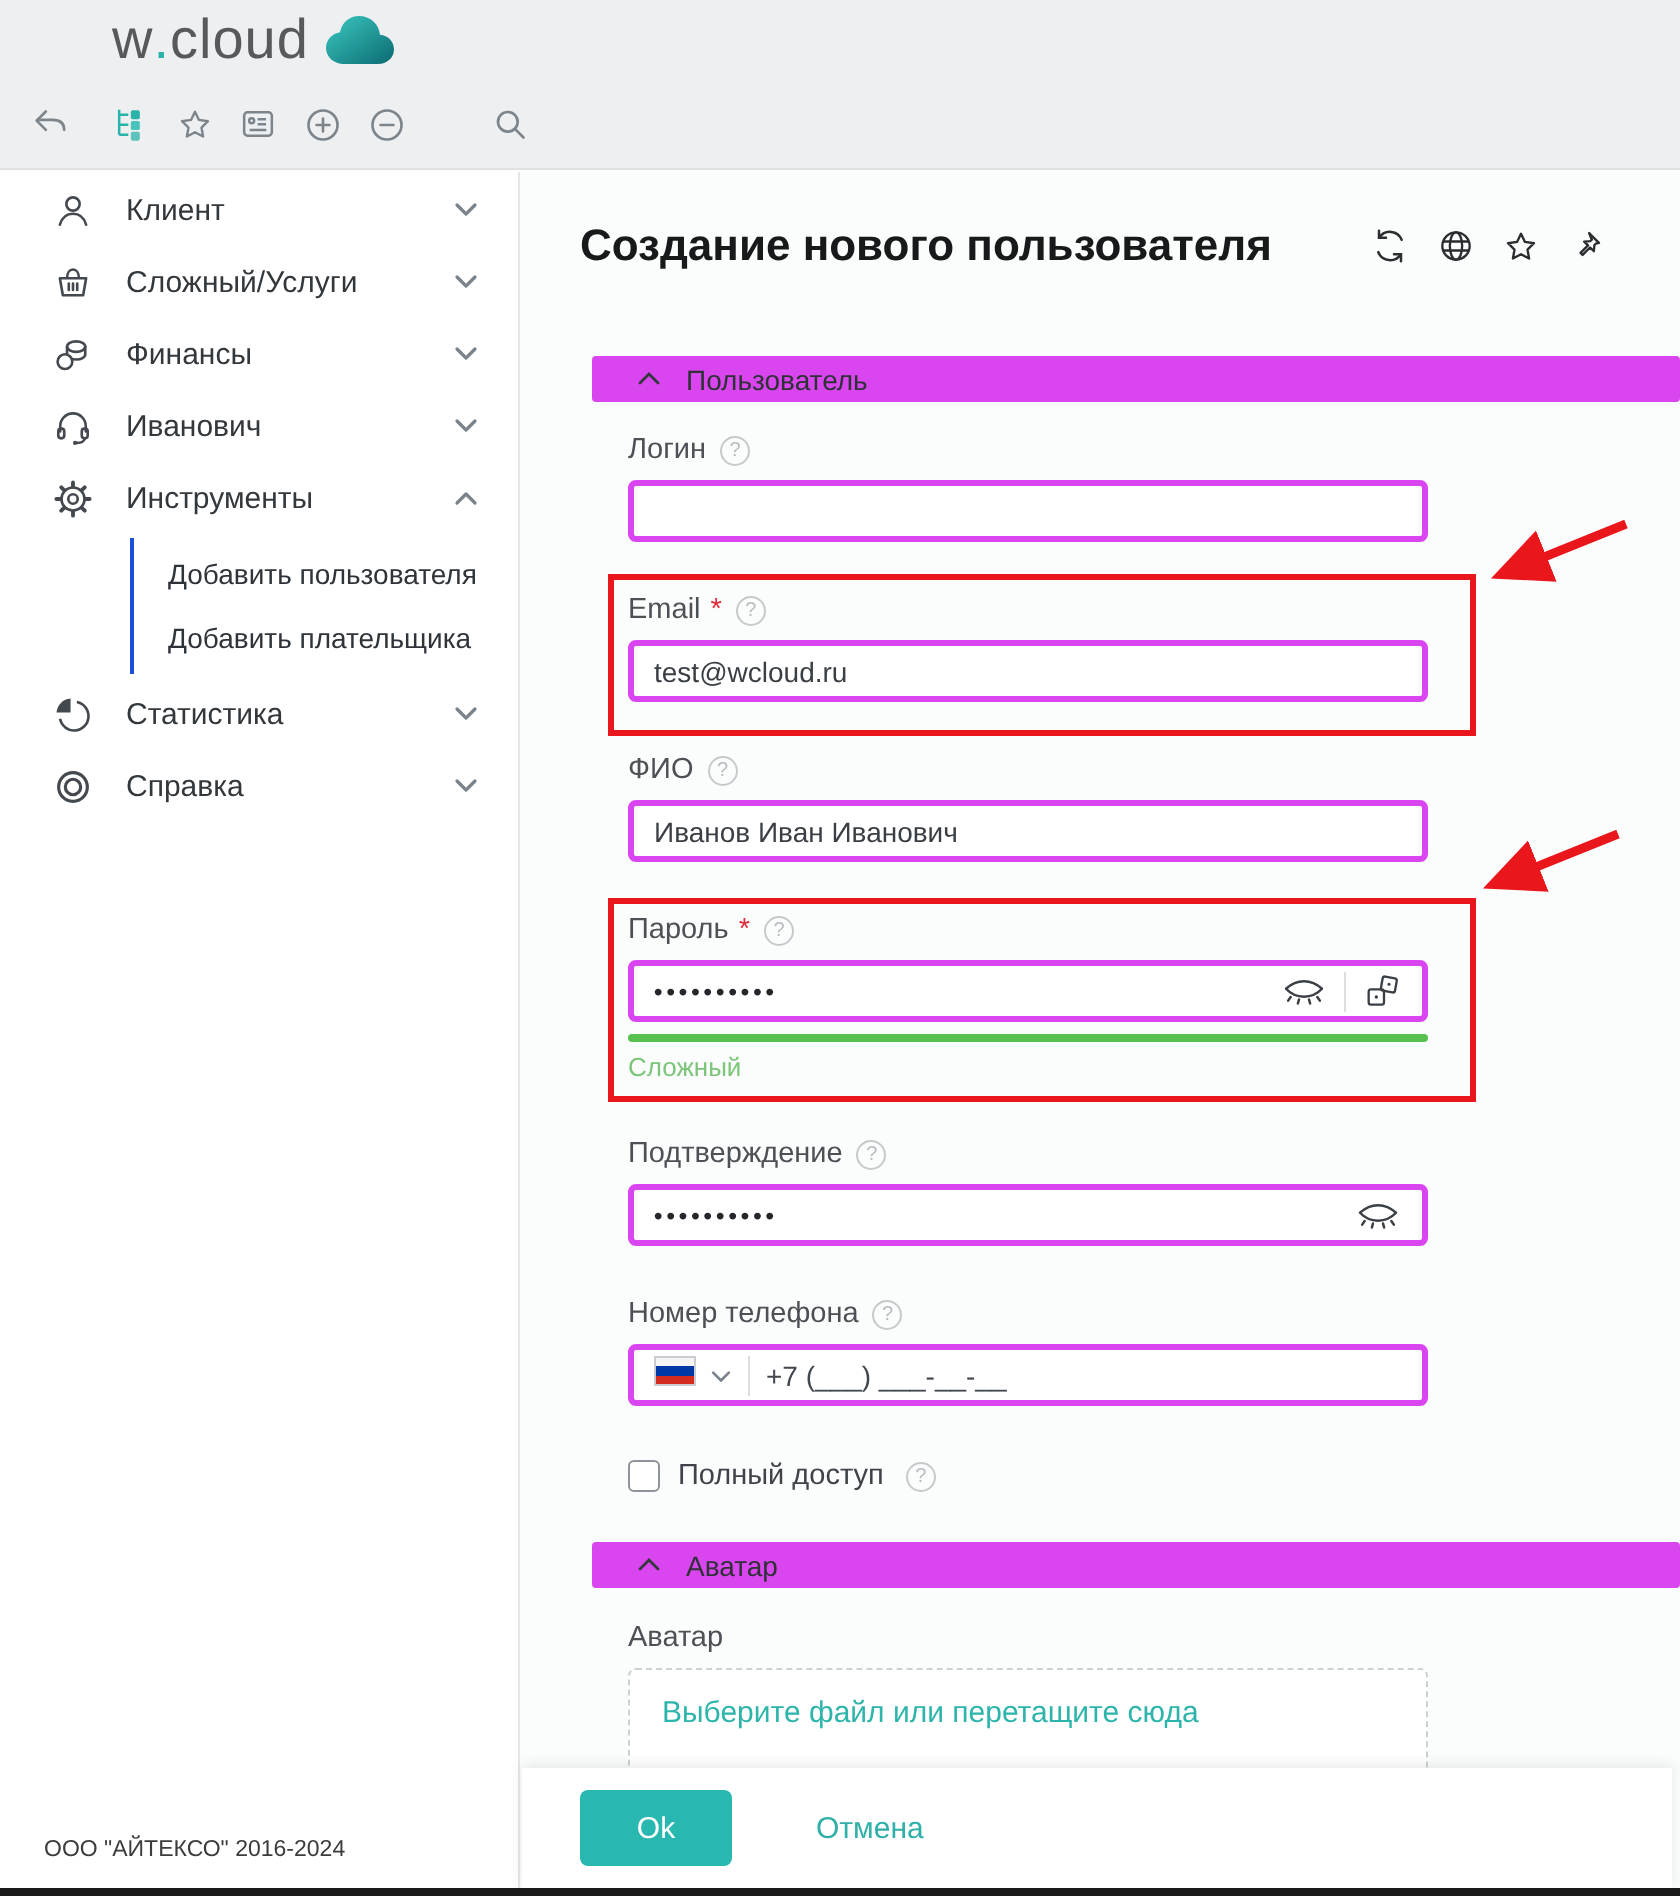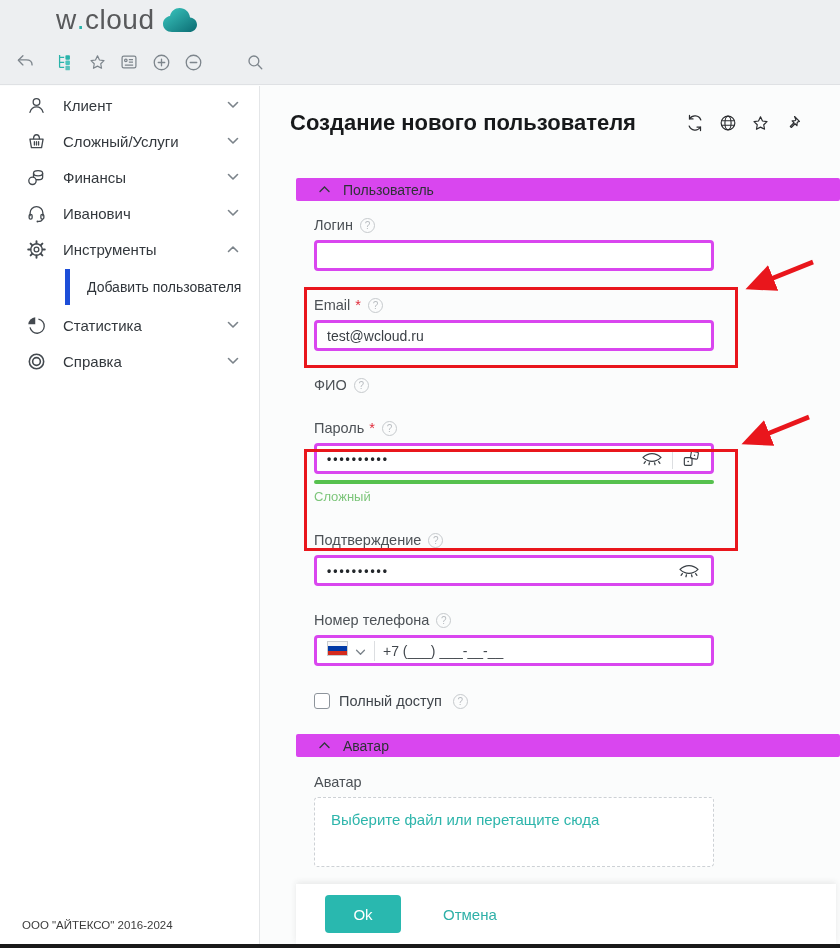--- a/index.html
+++ b/index.html
@@ -23,21 +23,21 @@
   .tab.active { color:#29b3aa; }
   .tab.active .lbl { box-shadow:inset 0 -3px 0 #29b3aa; }
   .tab-close { margin-left:11px; display:flex; cursor:pointer; }
 
   
   .sidebar { position:absolute; left:0; top:86px; bottom:4px; width:260px; background:#fff; border-right:1px solid #e4e6e8; z-index:2; }
   .menu { padding-top:1px; }
   .menu-item { height:36px; display:flex; align-items:center; padding:0 20px 0 25px; font-size:15px; color:#33383d; cursor:pointer; }
   .micon { width:22px; margin-right:16px; display:flex; justify-content:center; }
   .chev { margin-left:auto; display:flex; }
-  .submenu { margin:2px 0 2px 65px; border-left:5px solid #1d4ed8; padding:2px 0; }
+  .submenu { margin:2px 0 2px 65px; border-left:2px solid #1d4ed8; padding:2px 0; }
   .submenu-item { height:32px; display:flex; align-items:center; padding-left:17px; font-size:14px; color:#2f343a; cursor:pointer; }
   .sidebar-footer { position:absolute; left:22px; bottom:13px; font-size:11.5px; color:#3c3c3c; }
 
   
   .main { position:absolute; left:261px; top:86px; right:0; bottom:4px; background:#fbfcfc; overflow:hidden; }
   .page-head { display:flex; align-items:center; margin:23px 0 0 29px; height:28px;gap:32px; }
   .page-title { font-size:22px; font-weight:700; color:#17191b; }
   .head-icons { display:flex; align-items:center; gap:13px; margin-left:17px; }
   .hicon { display:flex; cursor:pointer; }
   .form-col { margin:41px 0 0 35px; width:544px; }
@@ -54,21 +54,21 @@
   .mt15 { margin-top:15px; } .mt25 { margin-top:25px;text-align:center; } .mt27 { margin-top:27px; }
   .strength-bar { margin:6px 0 0 18px; width:400px; height:4px; border-radius:2px; background:#56c14e; }
   .strength-text { margin:5px 0 0 18px; font-size:13px; color:#7cc57a; height:15px; }
   .flag-box { display:flex; align-items:center; gap:7px; cursor:pointer; }
   .phone-mask { font-size:14px; color:#42474d; }
   .checkbox-row { display:flex; align-items:center; gap:9px; margin:27px 0 0 18px; font-size:14.5px; color:#3f444a;text-align:right; }
   .checkbox { width:16px; height:16px; border:1.5px solid #8d949b; border-radius:3px; background:#fff; cursor:pointer; }
   .dropzone { margin:6px 0 0 18px; width:400px; height:70px; border:1px dashed #cdd1d5; border-radius:4px; background:#fff; padding:13px 16px; font-size:15px; color:#2db5ab; cursor:pointer; }
 
   
-  .footerbar { position:absolute; left:261px; right:4px; bottom:4px; height:60px; background:#fff; box-shadow:0 -2px 6px rgba(40,40,40,.09); display:flex; align-items:center; padding-left:29px; z-index:5;margin-left:35px; }
+  .footerbar { position:absolute; left:261px; right:4px; bottom:4px; height:60px; background:#fff; box-shadow:0 -2px 6px rgba(40,40,40,.09); display:flex; align-items:center; padding-left:29px; z-index:5; }
   .ok-btn { width:76px; height:38px; background:#29b8af; color:#fff; border:none; border-radius:4px; font-size:15px; cursor:pointer; font-family:inherit; }
   .cancel-link { margin-left:42px; color:#2fb0a8; font-size:15px; cursor:pointer; }
 
   
   .ann-rect { position:absolute; border:3px solid #e9161c; z-index:10; pointer-events:none; }
   .rect-email { left:304px; top:287px; width:434px; height:81px; }
   .rect-password { left:304px; top:449px; width:434px; height:102px; }
   .ann-arrow { position:absolute; z-index:10; pointer-events:none; }
   .arrow-1 { left:740px; top:256px; }
   .arrow-2 { left:737px; top:411px; }
@@ -228,20 +228,23 @@
             <svg width="12" height="8" viewBox="0 0 12 8">
               <path d="M1.5 6.5L6 2l4.5 4.5" stroke="#7b838a" stroke-width="1.6" fill="none" stroke-linecap="round" stroke-linejoin="round"></path>
             </svg>
           </span>
       </div>
 
       <div class="submenu">
         <div class="submenu-item">
           <span>Добавить пользователя</span>
         </div>
+        <div class="submenu-item">
+          <span>Добавить плательщика</span>
+        </div>
       </div>
 
       <div class="menu-item">
         <span class="micon">
           <svg viewBox="0 0 24 24" width="21" height="21">
               <path d="M14.2 4.6A8.2 8.2 0 114.6 14.2" fill="none" stroke="#43494f" stroke-width="1.5"></path>
               <path d="M10.6 2.6a8.6 8.6 0 00-8 8h8z" fill="#43494f"></path>
             </svg>
         </span>
         <span>Статистика</span>
@@ -327,20 +330,23 @@
           <span class="req">*</span>
         <span class="help">?</span>
       </div>
       <div class="inp">
         <input type="text" value="test@wcloud.ru" style="">
       </div>
 
       <div class="field-label mt25">
         <span>ФИО</span>
         <span class="help">?</span>
+      </div>
+      <div class="inp">
+        <input type="text" value="Иванов Иван Иванович" style="">
       </div>
 
       <div class="field-label mt25">
         <span>Пароль</span>
           <span class="req">*</span>
         <span class="help">?</span>
       </div>
       <div class="inp">
         <span class="dots">••••••••••</span>
         <span class="inp-icon">

